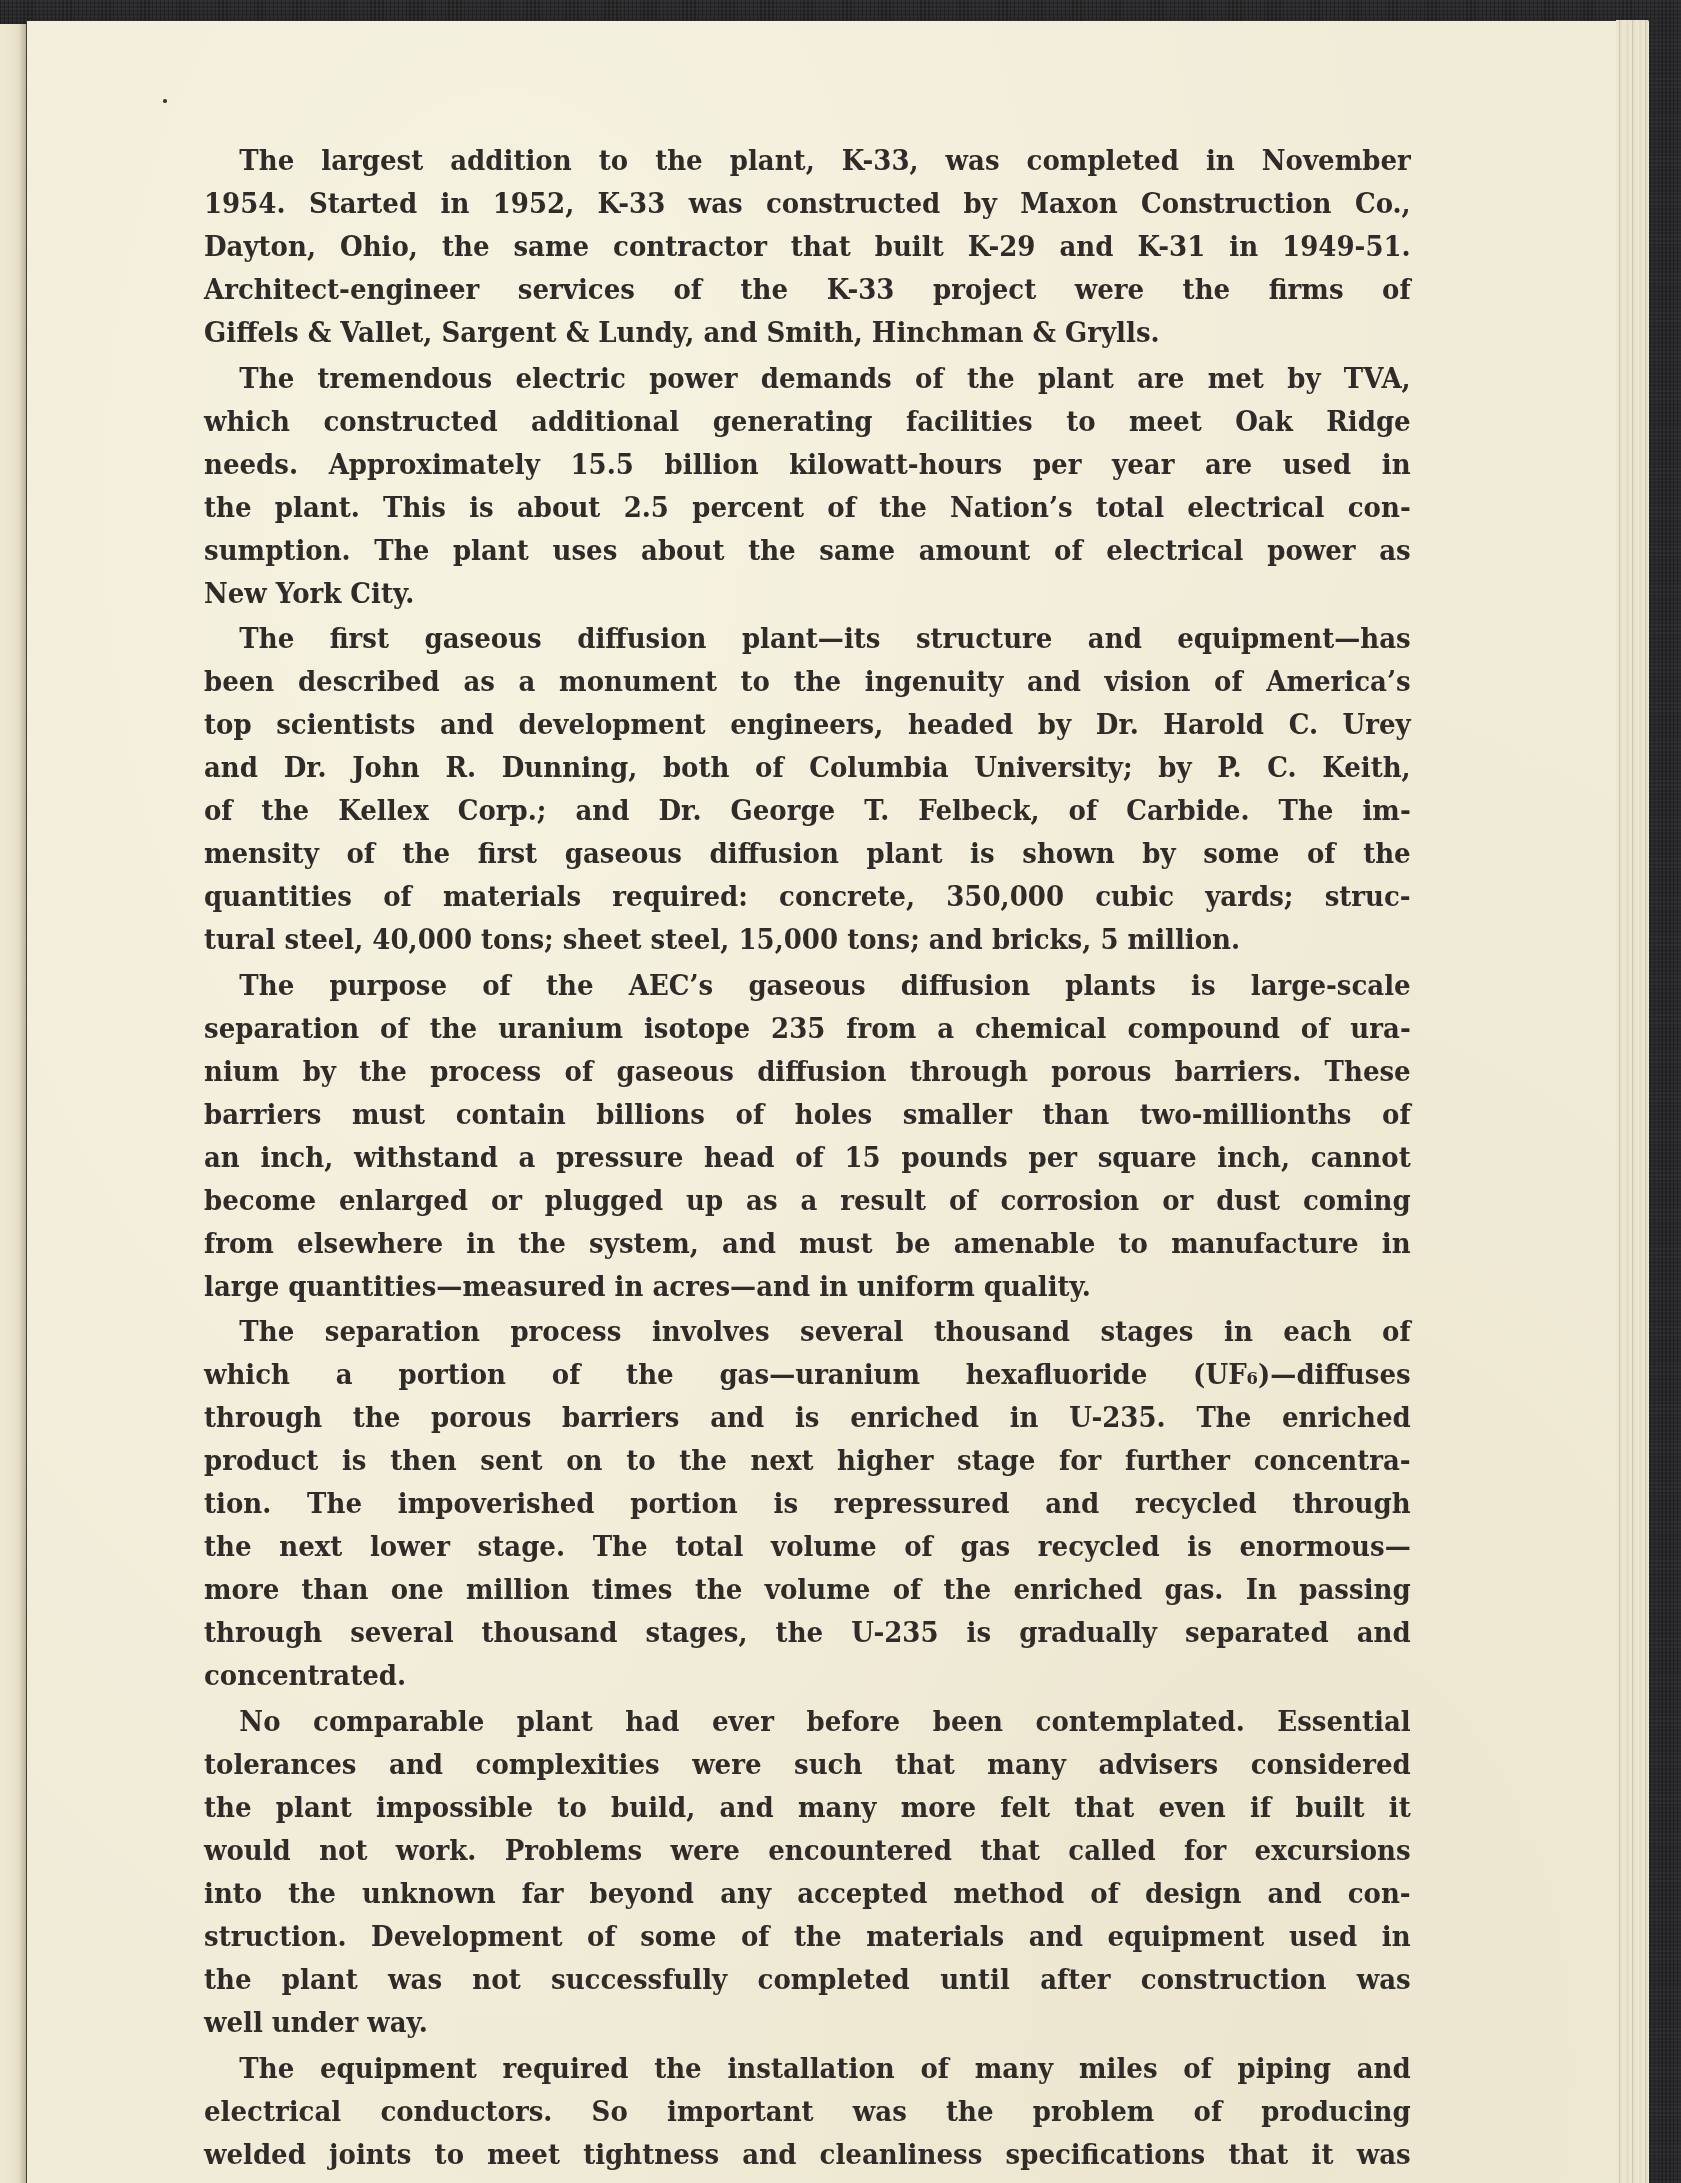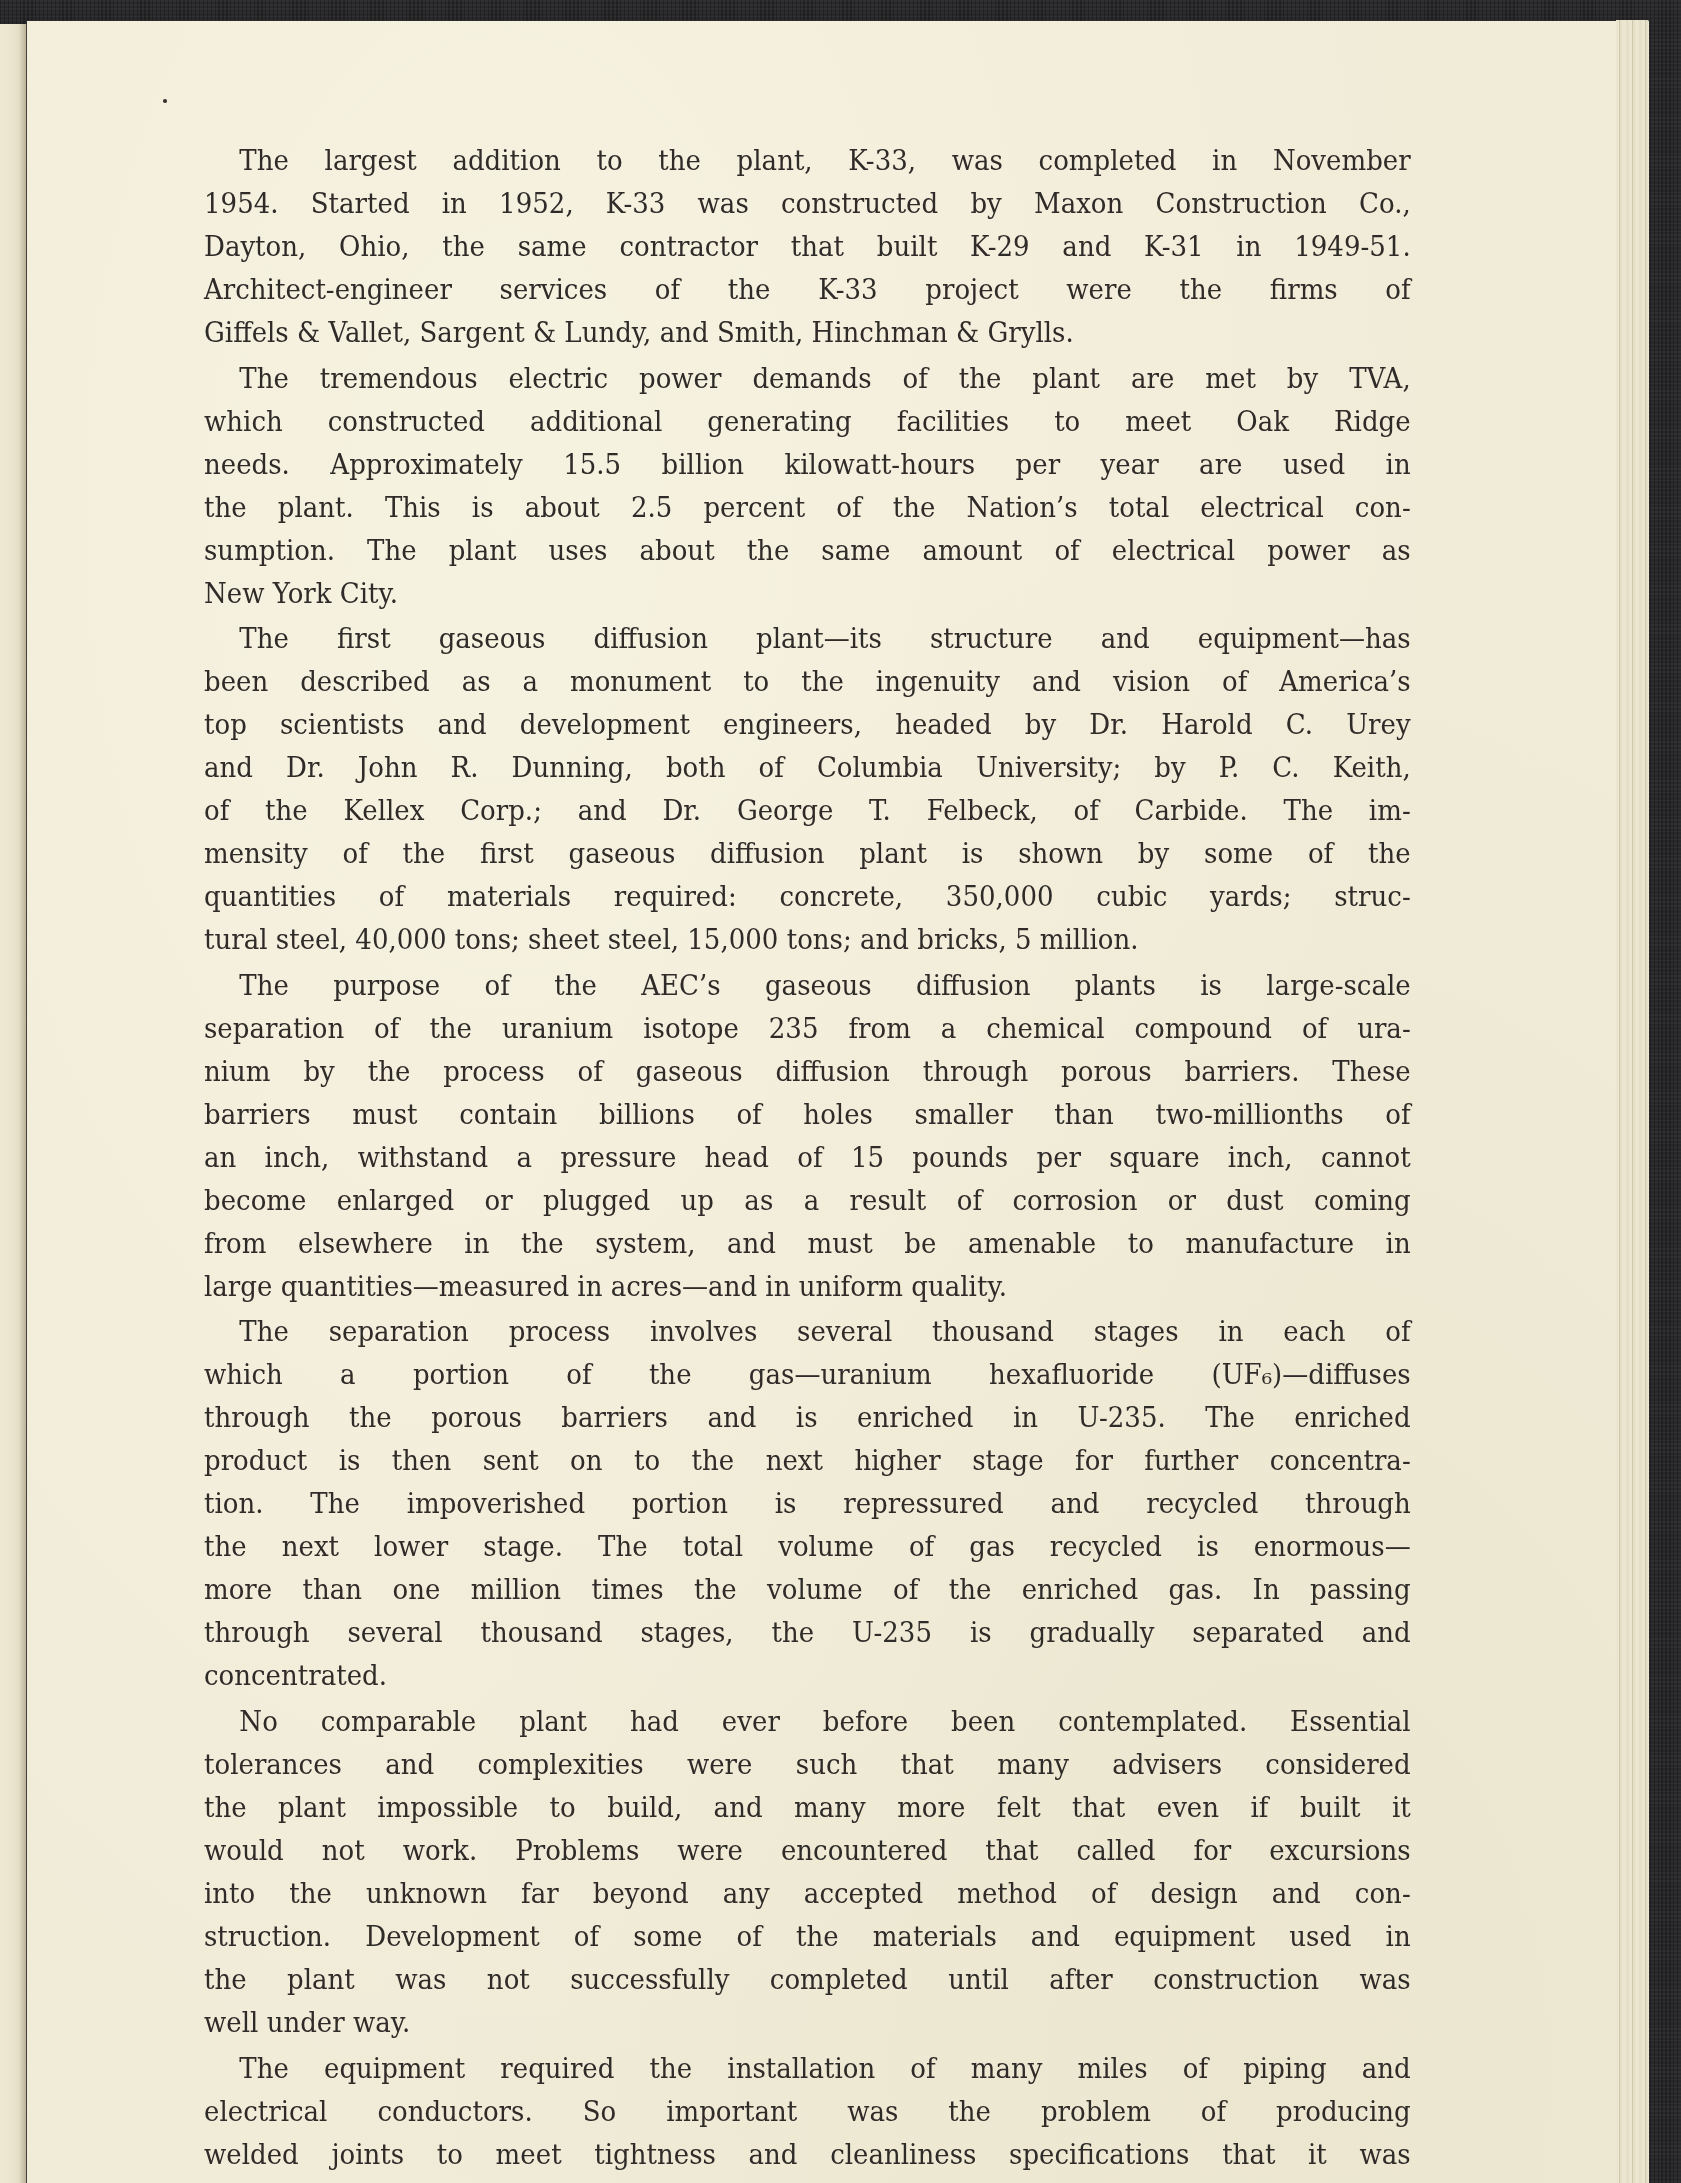--- a/index.html
+++ b/index.html
@@ -74,20 +74,21 @@
       top: 139px;
       width: 1207px;
       color: #2f2b29;
       font-family: "DejaVu Serif", serif;
       font-size: 28px;
       line-height: 43px;
       letter-spacing: 0px;
     }
     .para {
       margin: 0 0 2.6px 0;
+      font-weight: bold;
     }
     .line {
       display: block;
       white-space: nowrap;
       text-align: justify;
       text-align-last: justify;
       height: 43px;
       transform: scaleX(0.93);
       transform-origin: left center;
       width: 107.5%;

